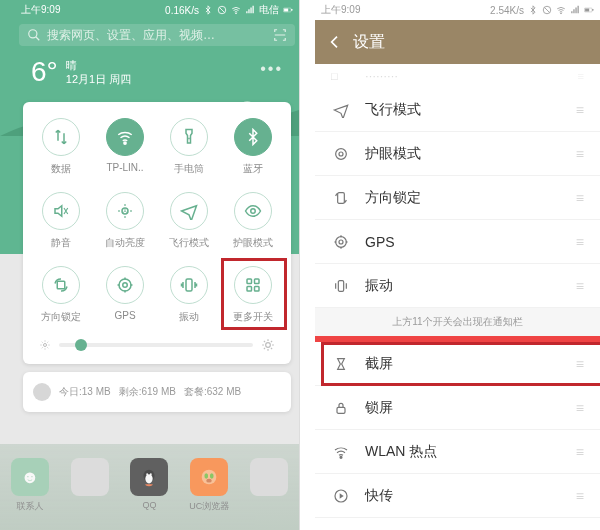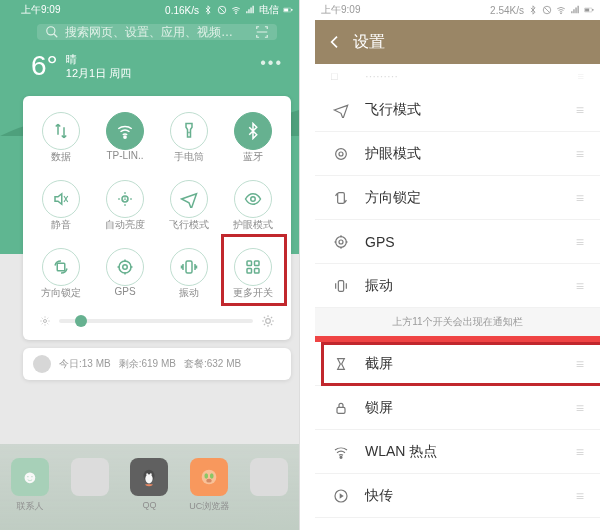--- a/index.html
+++ b/index.html
@@ -8,48 +8,48 @@
   .phone-left { border-right: 1px solid #ddd; background: linear-gradient(180deg,#5fb691 0%, #5fb691 48%, #e8e8e8 48%, #e8e8e8 100%); }
   .phone-right { background: #fff; }
 
   
   .status { height: 20px; font-size: 10px; display: flex; justify-content: space-between; align-items: center; padding: 0 6px; color: #fff; }
   .phone-right .status { color: #999; }
   .status .r { display: flex; gap: 4px; align-items: center; }
   .status svg { width: 10px; height: 10px; }
 
   
-  .search { margin: 4px 22px; height: 16px; background: rgba(255,255,255,0.15); border-radius: 4px; display: flex; align-items: center; padding: 0 8px; color: #dff0e7; font-size: 12px; }
+  .search { margin: 4px 4px; height: 22px; background: rgba(255,255,255,0.15); border-radius: 4px; display: flex; align-items: center; padding: 0 8px; color: #dff0e7; font-size: 12px; }
   .search .icon { margin-right: 6px; display:flex; }
   .search .scan { margin-left: auto; display:flex; }
 
   
   .weather { padding: 6px 16px 14px; display: flex; align-items: center; color: #fff; position: relative; }
   .weather .temp { font-size: 28px; font-weight: 200; }
   .weather .info { margin-left: 8px; font-size: 11px; line-height: 14px; }
   .weather .dots { position:absolute; right:16px; top:10px; color:#dff0e7; letter-spacing:2px; }
   .hill { position:absolute; top:100px; left:0; right:0; height:36px; }
   .hill svg { width:100%; height:36px; display:block; }
 
   
   .panel { position: relative; margin: 0 8px; background: #fff; border-radius: 6px; padding: 10px 6px 4px; box-shadow: 0 1px 4px rgba(0,0,0,0.12); }
   .grid { display: grid; grid-template-columns: repeat(4,1fr); }
   .tog { display: flex; flex-direction: column; align-items: center; padding: 6px 0 10px; position: relative; }
   .ring { width: 38px; height: 38px; border-radius: 50%; border: 1.5px solid #bfded0; display: flex; align-items: center; justify-content: center; color: #67b08f; }
   .ring.on { background: #66b190; color: #fff; border-color: #66b190; }
-  .tog .lbl { font-size: 10px; color: #8a8a8a; }
+  .tog .lbl { margin-top: 6px; font-size: 10px; color: #8a8a8a; }
   .highlight { position:absolute; border: 3px solid #c1272d; pointer-events:none; }
   .hl1 { right: 4px; bottom: 34px; width: 66px; height: 72px; }
 
   .slider { display:flex; align-items:center; padding: 4px 10px 8px; gap:8px; }
   .slider .sun { color:#bdbdbd; display:flex; }
   .track { flex:1; height:4px; background:#ececec; border-radius:2px; position:relative; }
   .thumb { position:absolute; left:8%; top:-4px; width:12px; height:12px; border-radius:50%; background:#66b190; }
 
-  .datarow { margin: 8px 8px 0; background:#fff; border-radius:6px; height:32px; display:flex; align-items:center; padding:0 10px; font-size:10px; color:#9a9a9a; gap:8px; box-shadow: 0 1px 4px rgba(0,0,0,0.1);}
+  .datarow { margin: 8px 8px 0; background:#fff; border-radius:6px; height:40px; display:flex; align-items:center; padding:0 10px; font-size:10px; color:#9a9a9a; gap:8px; box-shadow: 0 1px 4px rgba(0,0,0,0.1);}
   .datarow .av { width:18px;height:18px;border-radius:50%;background:#d7d7d7; }
 
   .dock { position:absolute; bottom:0; left:0; right:0; height:86px; background:linear-gradient(180deg, rgba(170,190,175,0.6), rgba(170,190,175,0.9)); display:flex; justify-content:space-around; align-items:flex-start; padding-top:14px; opacity:0.72; }
   .app { width:44px; display:flex; flex-direction:column; align-items:center; font-size:9px; color:#6d6d6d; gap:4px; }
   .app .ic { width:38px; height:38px; border-radius:8px; display:flex; align-items:center; justify-content:center; font-size:18px; color:#fff; }
 
   
   .hdr { height: 44px; background: #9a8666; color:#fff; display:flex; align-items:center; padding:0 12px; font-size:16px; }
   .hdr .back { margin-right:10px; display:flex; }
   .list { }

